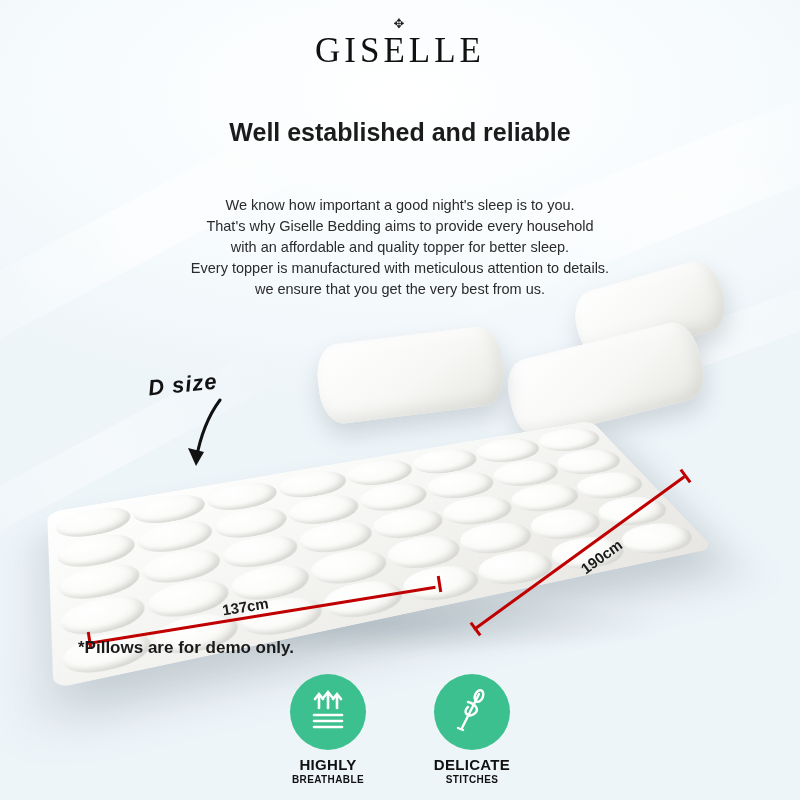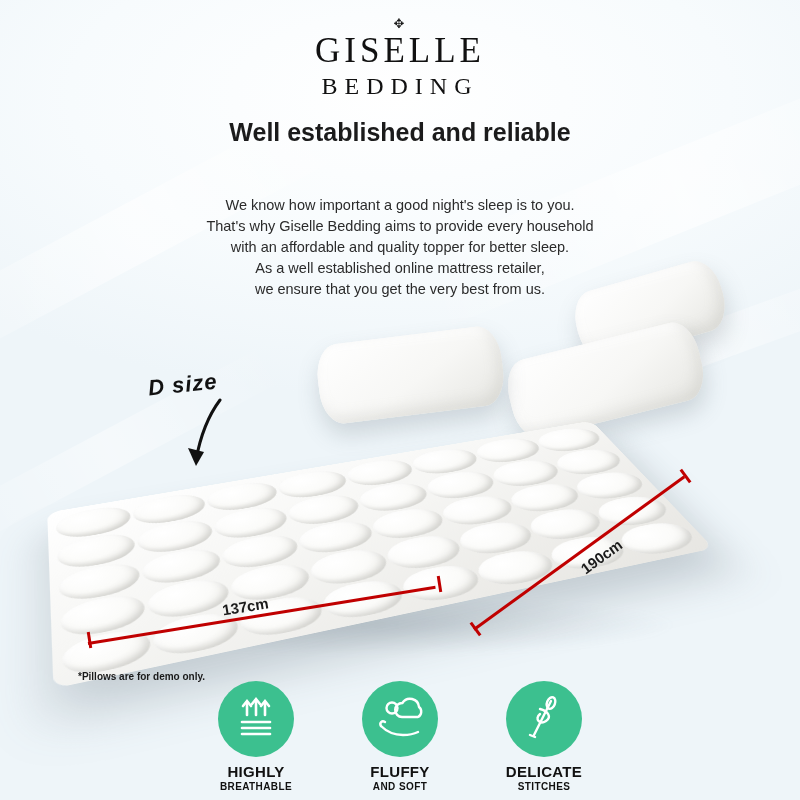--- a/index.html
+++ b/index.html
@@ -215,36 +215,35 @@
     font-weight: bold;
     color: #1a1a1a;
   }
   .lbl-w { left: 222px; top: 598px; transform: rotate(-9deg); }
   .lbl-l { left: 578px; top: 548px; transform: rotate(-36deg); }
 
   .demo-note {
     position: absolute;
     left: 78px;
     top: 638px;
-    font-size: 10px;
+    font-size: 17px;
     color: #1a1a1a;
     font-weight: bold;
-    margin-top: 33px;
   }
 
   
   .features {
     position: absolute;
     left: 0;
     bottom: 8px;
     width: 800px;
     height: 130px;
     display: flex;
     justify-content: center;
-    align-items: flex-end;
+    align-items: center;
     gap: 28px;
     padding-top: 4px;
     box-sizing: border-box;
   }
   .feature { width: 116px; text-align: center; }
   .feature-circle {
     width: 76px;
     height: 76px;
     border-radius: 50%;
     background: #3cc08f;
@@ -276,30 +275,29 @@
 <div class="page">
 
   <div class="bg-streak streak1"></div>
   <div class="bg-streak streak2"></div>
   <div class="bg-streak streak3"></div>
   <div class="bg-streak streak4"></div>
 
   <div class="brand">
     <div class="brand-orn">✥</div>
     <div class="brand-name">GISELLE</div>
-    <div class="brand-sub">BEDDING</div>
   </div>
 
   <div class="headline">Well established and reliable</div>
 
   <div class="copy">
     <div>We know how important a good night's sleep is to you.</div>
     <div>That's why Giselle Bedding aims to provide every household</div>
     <div>with an affordable and quality topper for better sleep.</div>
-    <div>As a well established online mattress retailer,</div>
+    <div>Every topper is manufactured with meticulous attention to details.</div>
     <div>we ensure that you get the very best from us.</div>
   </div>
 
   <div class="product">
     <div class="shadow-floor"></div>
 
     <div class="pillow pillow-c"></div>
     <div class="pillow pillow-b"></div>
     <div class="pillow pillow-a"></div>
 
@@ -384,34 +382,20 @@
             <path d="M10 27 H38"></path>
               <path d="M10 33 H38"></path>
               <path d="M10 39 H38"></path>
           </g>
         </svg>
       </div>
       <div class="feat-title">HIGHLY</div>
       <div class="feat-sub">BREATHABLE</div>
     </div>
 
-    <div class="feature">
-      <div class="feature-circle">
-        <svg width="50" height="48" viewBox="0 0 50 48">
-          <g stroke="#ffffff" stroke-width="2.4" fill="none" stroke-linecap="round" stroke-linejoin="round">
-            <circle cx="17" cy="13" r="5.5"></circle>
-            <path d="M27 22 a7 7 0 0 1 0.4 -14 a9 9 0 0 1 16.6 4 a6 6 0 0 1 -1 10 Z"></path>
-            <path d="M6 31 c6 6 14 9 22 9 c6 0 11 -1 15 -3"></path>
-            <path d="M6 31 c-2 -3 1 -6 4 -4"></path>
-          </g>
-        </svg>
-      </div>
-      <div class="feat-title">FLUFFY</div>
-      <div class="feat-sub">AND SOFT</div>
-    </div>
 
     <div class="feature">
       <div class="feature-circle">
         <svg width="48" height="48" viewBox="0 0 48 48">
           <g stroke="#ffffff" stroke-width="2.4" fill="none" stroke-linecap="round">
             <path d="M31 6 L14 40"></path>
             <ellipse cx="31" cy="8" rx="4" ry="6" transform="rotate(22 31 8)"></ellipse>
             <path d="M20 14 c8 2 12 8 6 12 c-6 4 -12 -2 -6 -7"></path>
             <path d="M10 40 l5 2"></path>
           </g>

